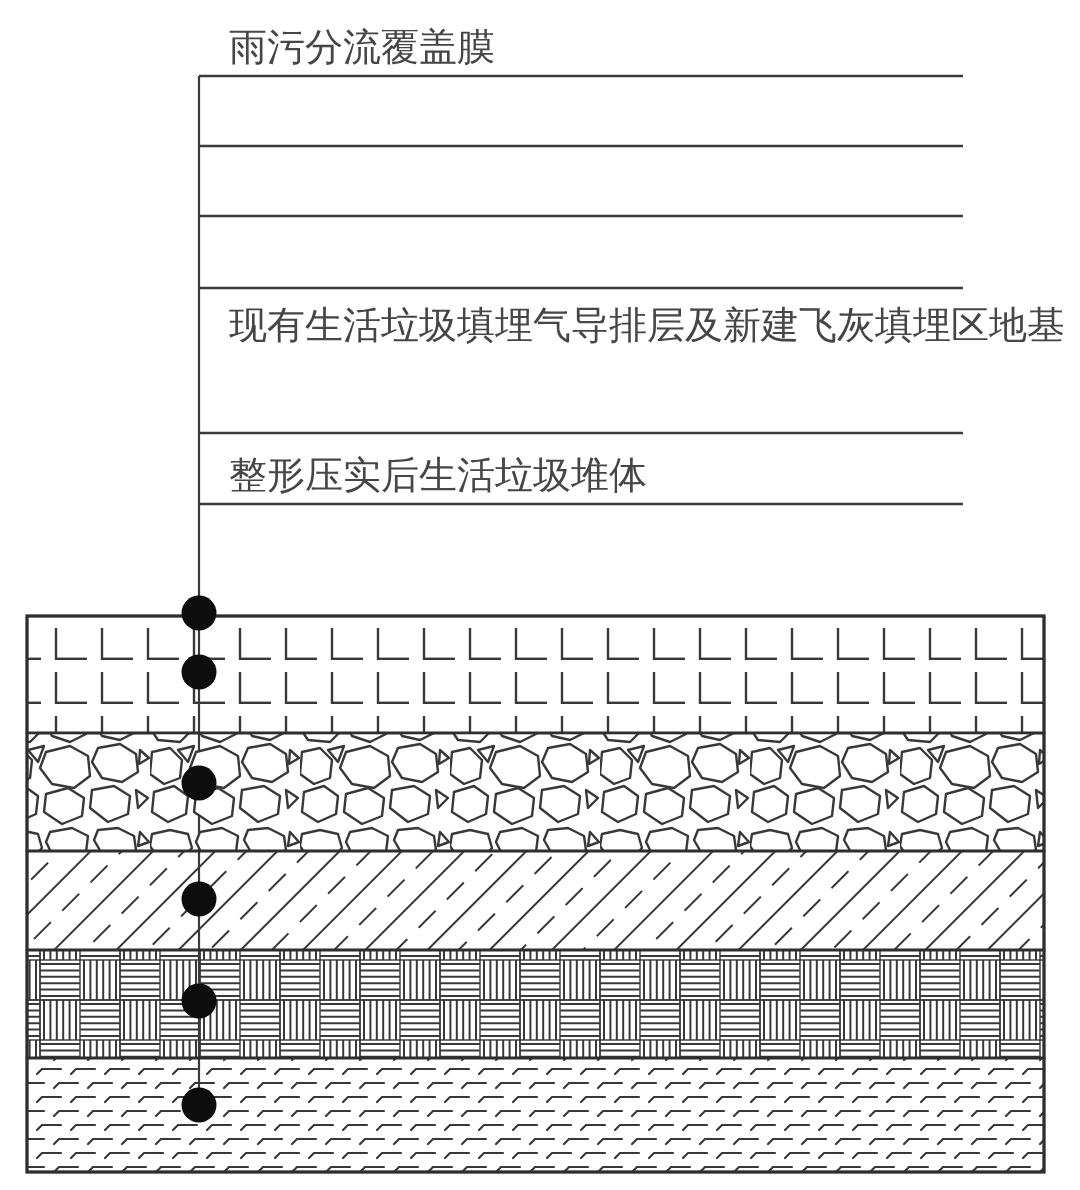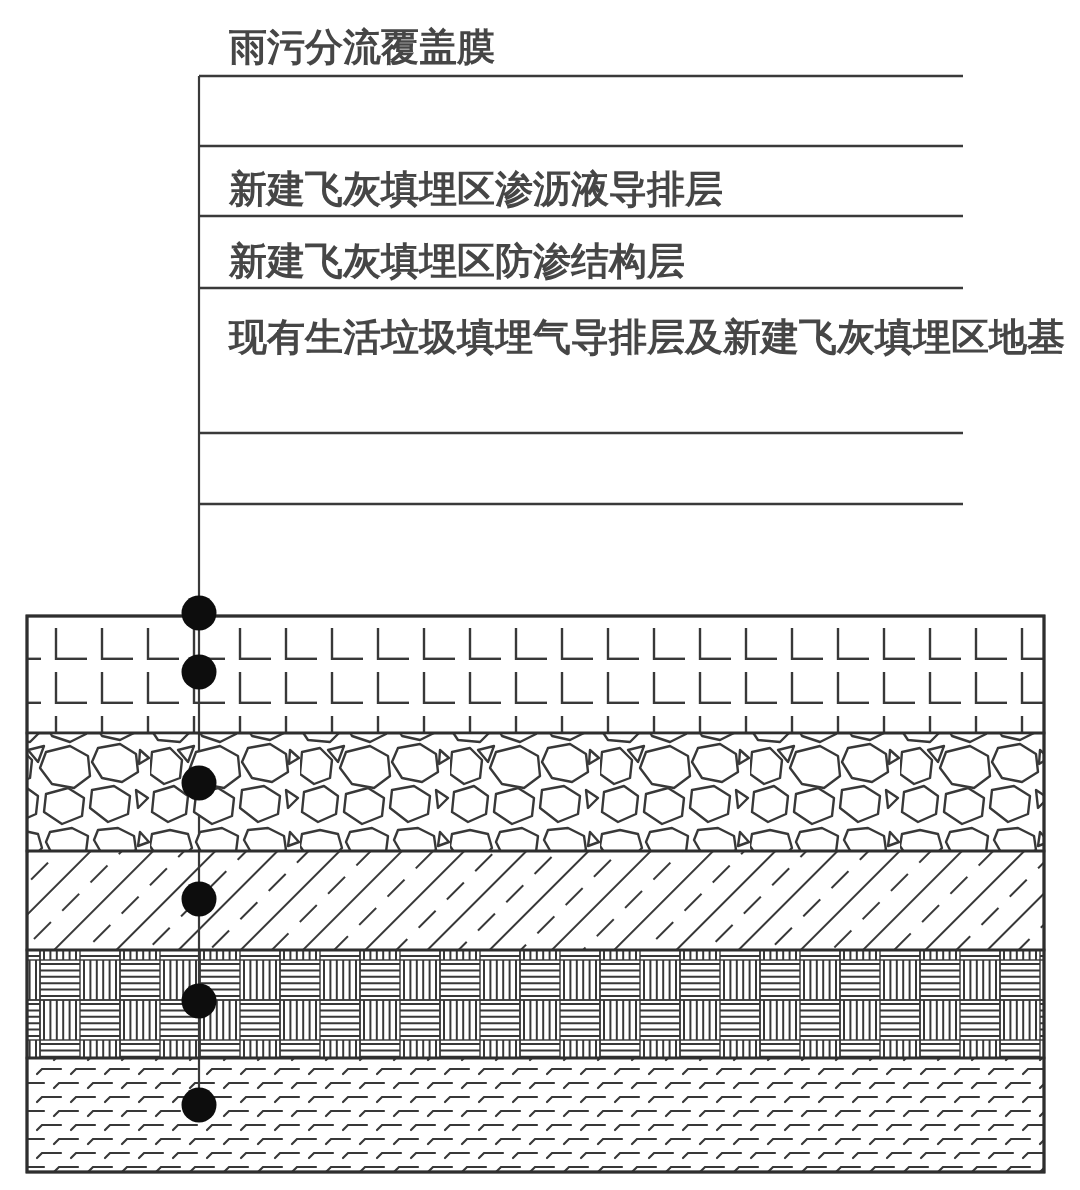--- a/index.html
+++ b/index.html
@@ -2,21 +2,20 @@
 <html><head>
 <meta charset="utf-8">
 <style>
   html,body{margin:0;padding:0;background:#ffffff;}
   .canvas{
     position:relative;
     width:1080px;height:1190px;
     background:#ffffff;
     font-family:"Liberation Serif","DejaVu Serif",serif;
     overflow:hidden;
-    font-weight:bold;
   }
   .diagram-svg{position:absolute;left:0;top:0;}
   .label{
     position:absolute;
     left:229px;
     font-size:38px;
     line-height:47px;
     color:#464646;
     letter-spacing:0px;
     white-space:nowrap;
@@ -133,22 +132,21 @@
       <circle cx="199" cy="783" r="17.5"></circle>
       <circle cx="199" cy="899" r="17.5"></circle>
       <circle cx="199" cy="1001" r="17.5"></circle>
       <circle cx="199" cy="1105" r="17.5"></circle>
     </g>
   </svg>
 
   <div class="label" style="top:24px">雨污分流覆盖膜</div>
 
 
-  <div class="label" style="top:166px">新建飞灰填埋区渗沥液导排层</div>
 
-  <div class="label" style="top:238px">新建飞灰填埋区防渗结构层</div>
 
-  <div class="label" style="top:314px">
+  <div class="label" style="top:302px">
     <span class="line">现有生活垃圾填埋气导排层及新建飞灰填埋区地基</span>
   </div>
 
+  <div class="label" style="top:452px">整形压实后生活垃圾堆体</div>
 
 </div>
 
 </body></html>

